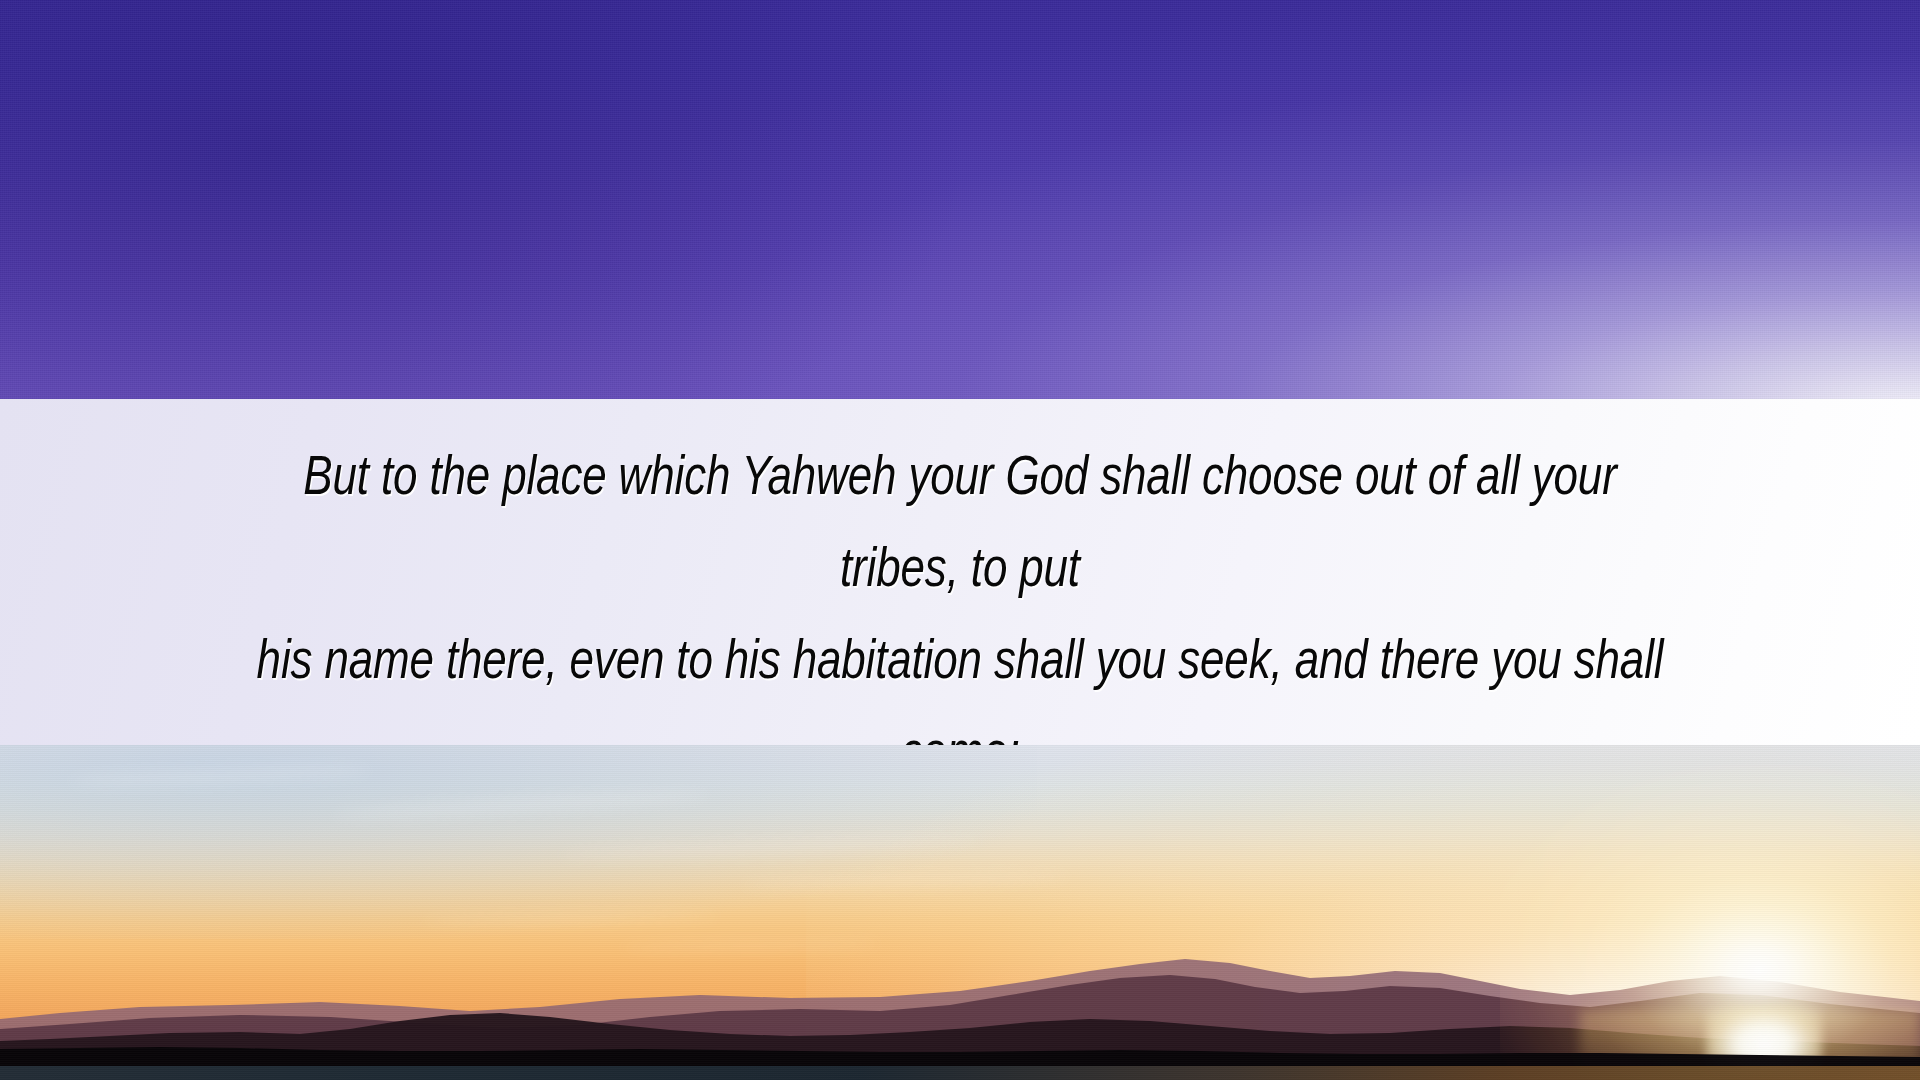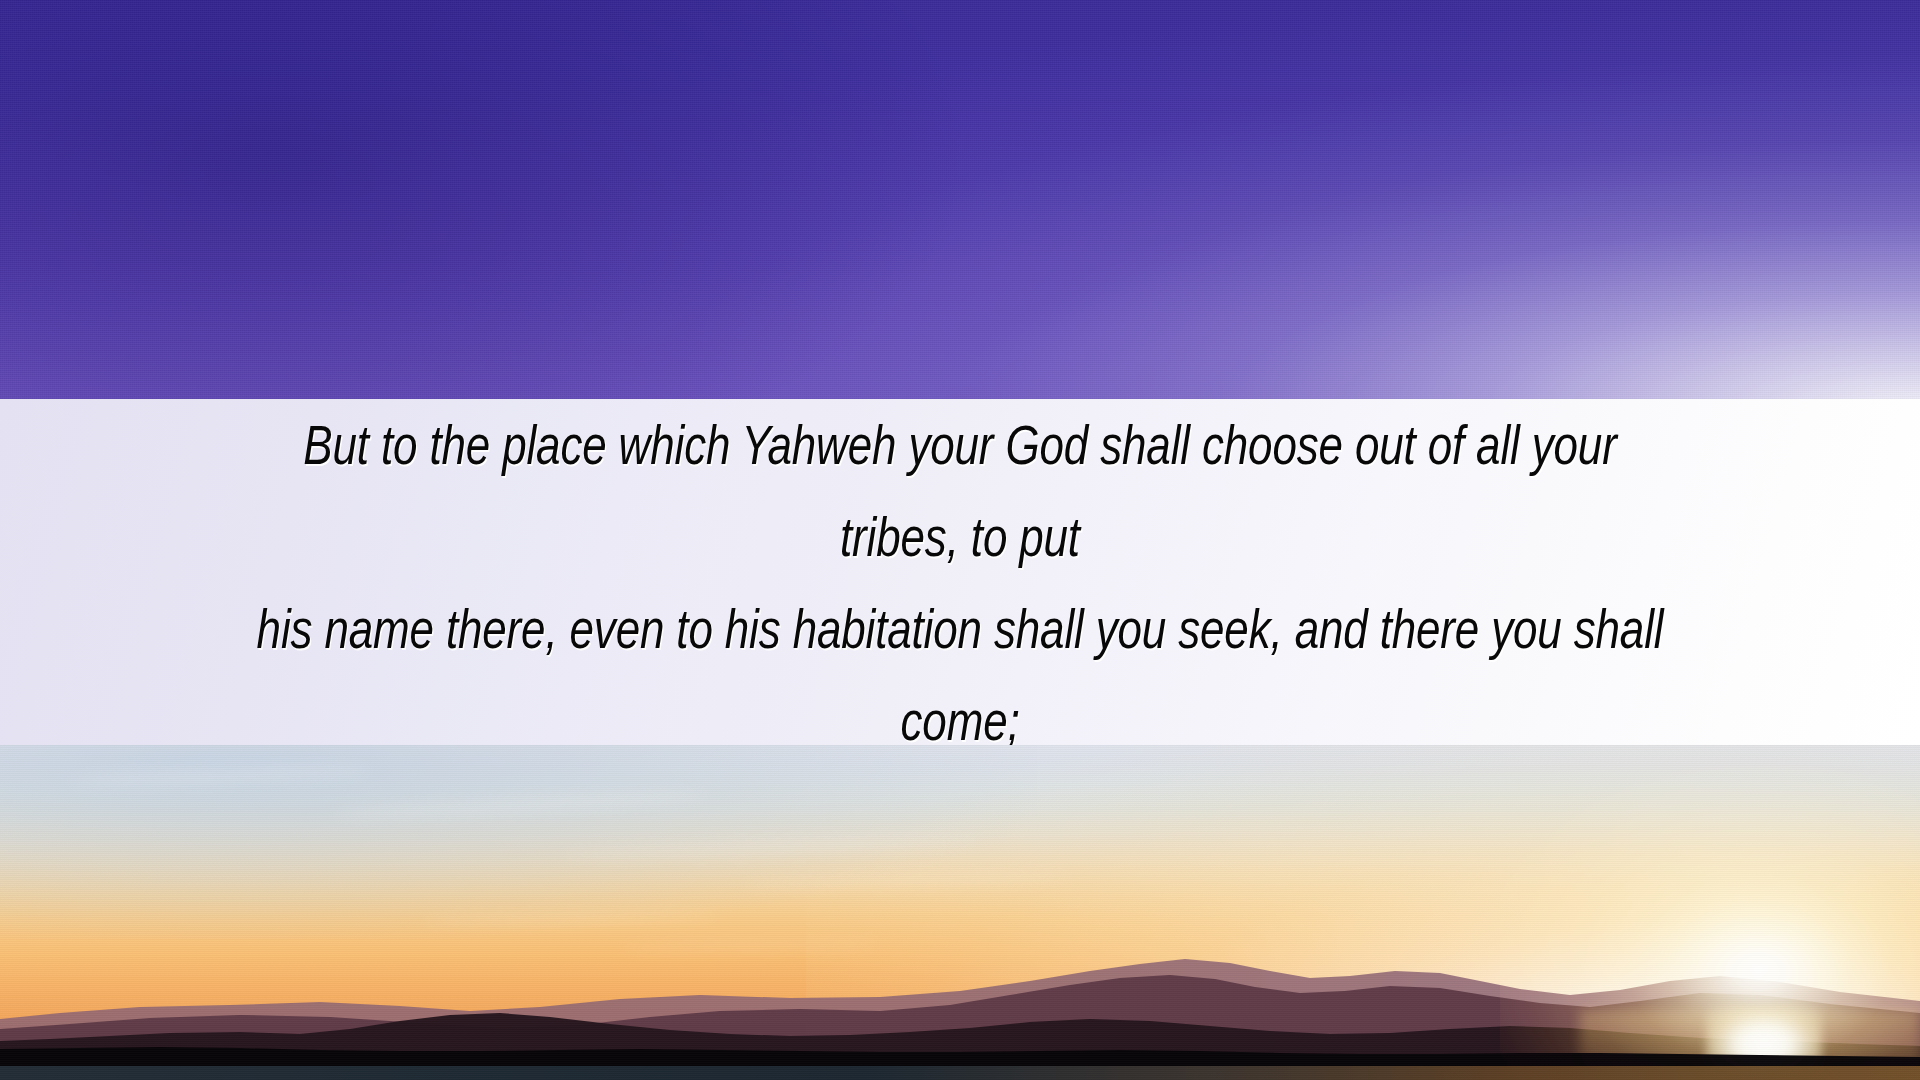--- a/index.html
+++ b/index.html
@@ -79,20 +79,21 @@
         #f0eff8 48%,
         #f5f4fb 64%,
         #f9f9fc 78%,
         #fdfdfe 90%,
         #ffffff 100%);
     display: flex;
     flex-direction: column;
     justify-content: flex-start;
     align-items: center;
     box-sizing: border-box;
+    padding-top: 30px;
   }
 
   .verse-text {
     width: 1800px;
     text-align: center;
     font-family: "Liberation Sans Narrow", "Liberation Sans", "DejaVu Sans", sans-serif;
     font-style: italic;
     font-weight: 400;
     font-size: 55px;
     line-height: 92px;

